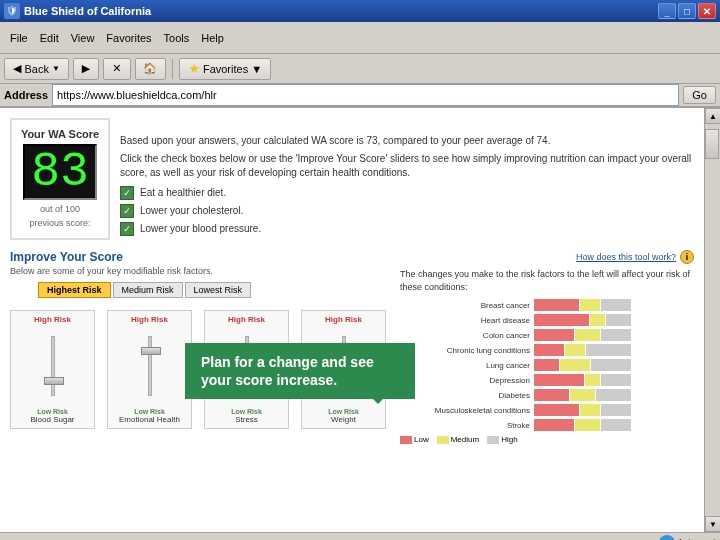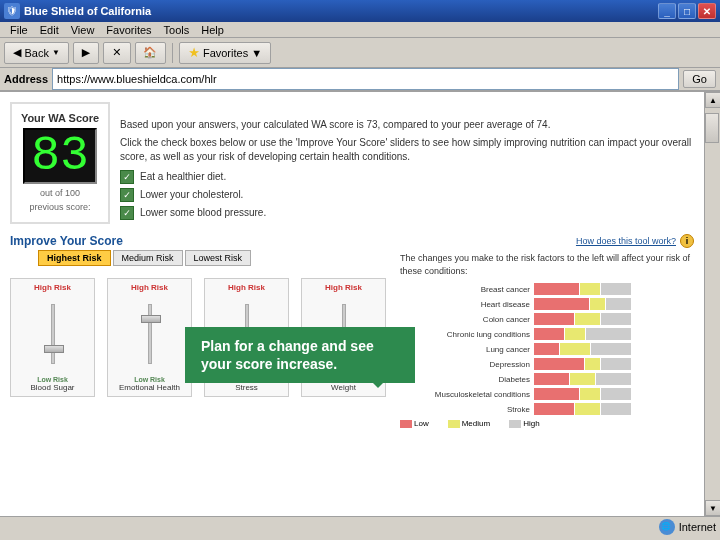--- a/index.html
+++ b/index.html
@@ -53,21 +53,21 @@
       color: white;
       font-weight: bold;
     }
     .tb-btn.close { background: linear-gradient(to bottom, #e05050, #c03030); }
     .tb-btn.min { background: linear-gradient(to bottom, #4a7fd4, #2a5fbd); }
     .tb-btn.max { background: linear-gradient(to bottom, #4a7fd4, #2a5fbd); }
 
     
     .menu-bar {
       background: #d4d0c8;
-      height: 16px;
+      height: 32px;
       display: flex;
       align-items: center;
       padding: 0 4px;
       border-bottom: 1px solid #a0a0a0;
     }
     .menu-item {
       padding: 2px 6px;
       font-size: 11px;
       cursor: pointer;
     }
@@ -409,21 +409,21 @@
     }
     .bar-segment {
       height: 12px;
     }
     .bar-low { background: #e87070; }
     .bar-med { background: #e8e870; }
     .bar-high { background: #cccccc; }
 
     .chart-legend {
       display: flex;
-      gap: 19px;
+      gap: 8px;
       margin-top: 4px;
       font-size: 8px;
     }
     .legend-item { display: flex; align-items: center; gap: 2px; }
     .legend-color { width: 12px; height: 8px; }
 
     .how-link {
       font-size: 9px;
       color: #1a5296;
       text-decoration: underline;
@@ -544,30 +544,31 @@
           <div class="check-item">
             <div class="check-icon">✓</div>
             <span>Eat a healthier diet.</span>
           </div>
           <div class="check-item">
             <div class="check-icon">✓</div>
             <span>Lower your cholesterol.</span>
           </div>
           <div class="check-item">
             <div class="check-icon">✓</div>
-            <span>Lower some blood pressure.</span>
+            <span>Lower your blood pressure.</span>
           </div>
         </div>
       </div>
     </div>
 
     <div class="improve-section">
 
       <div class="improve-left">
         <div class="improve-title">Improve Your Score</div>
+        <div class="improve-subtitle">Below are some of your key modifiable risk factors.</div>
 
         <div class="risk-tabs">
           <div class="risk-tab active">Highest Risk</div>
           <div class="risk-tab">Medium Risk</div>
           <div class="risk-tab">Lowest Risk</div>
         </div>
 
         <div class="risk-cards">
 
           <div class="risk-card">

